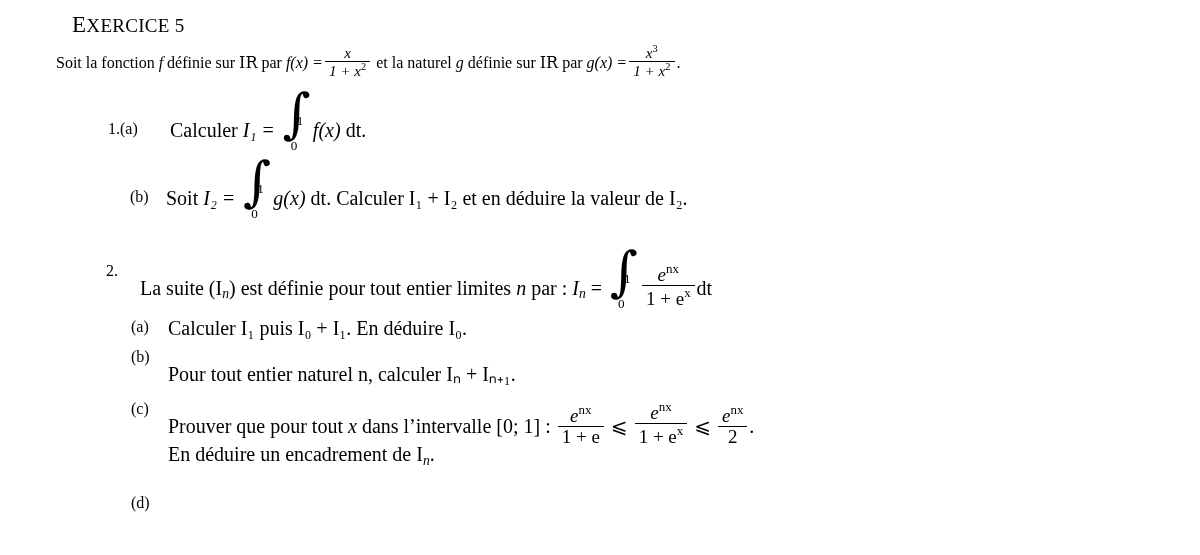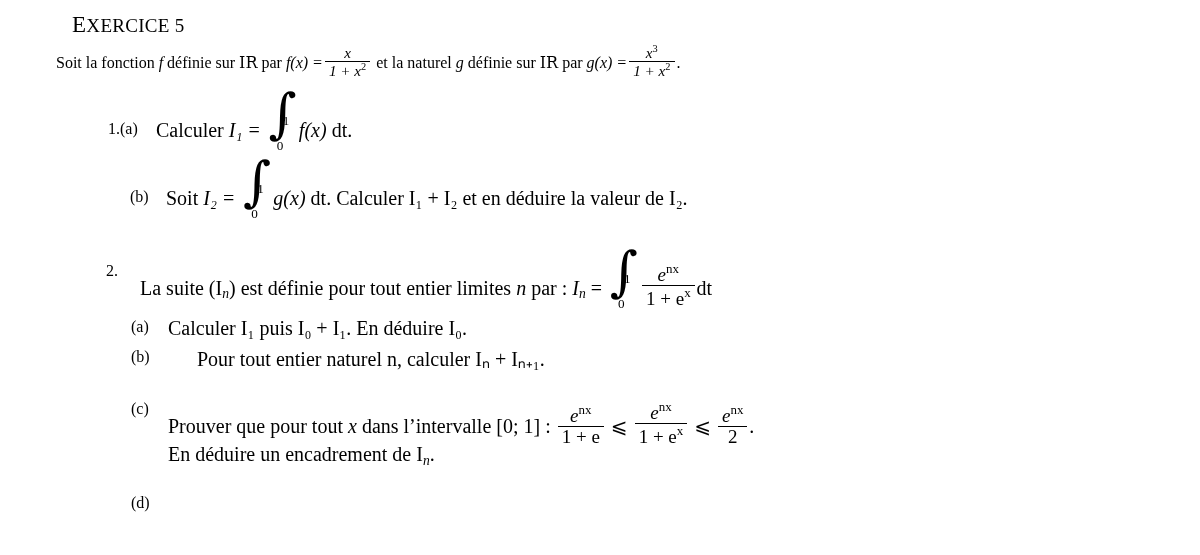--- a/index.html
+++ b/index.html
@@ -104,29 +104,29 @@
     position: absolute;
     font-size: 20px;
     line-height: 1.0;
   }
   .lbl {
     position: absolute;
     font-size: 16px;
   }
 
   .q1a   { left: 108px; top: 120px; }
-  .q1a-b { left: 156px; top: 120px; }
+  .q1a-b { left: 170px; top: 120px; }
   .q1b   { left: 130px; top: 188px; }
   .q1b-b { left: 166px; top: 188px; }
   .q2    { left: 106px; top: 262px; }
   .q2-b  { left: 140px; top: 262px; }
   .q2a   { left: 131px; top: 318px; }
   .q2a-b { left: 168px; top: 318px; font-family: Liberation Serif, serif; }
   .q2bb  { left: 131px; top: 348px; }
-  .q2bb-b{ left: 168px; top: 349px; margin-left: 29px; }
+  .q2bb-b{ left: 168px; top: 364px; }
   .q2c   { left: 131px; top: 400px; }
   .q2c-b { left: 168px; top: 400px; }
   .q2c2  { left: 168px; top: 444px; }
   .q2d   { left: 131px; top: 494px; }
   .q2d-b { left: 168px; top: 494px; }
 
   .rset { font-style: normal; font-family: "DejaVu Serif", serif; }
 </style>
 </head>
 <body>

